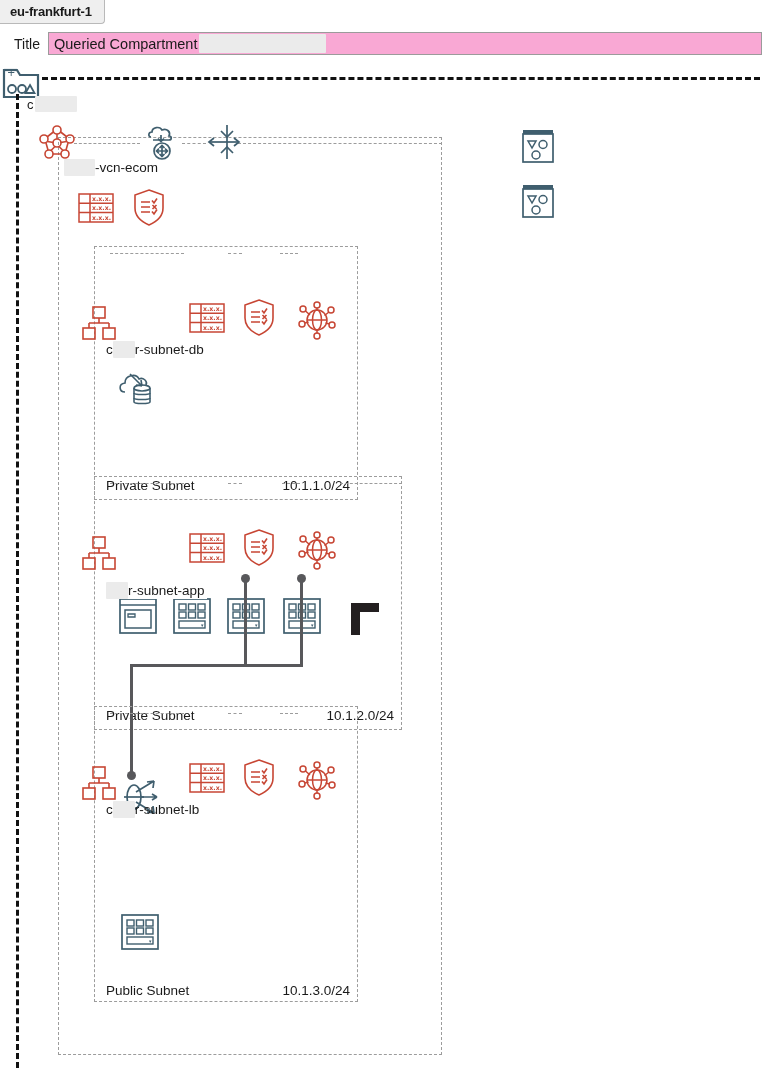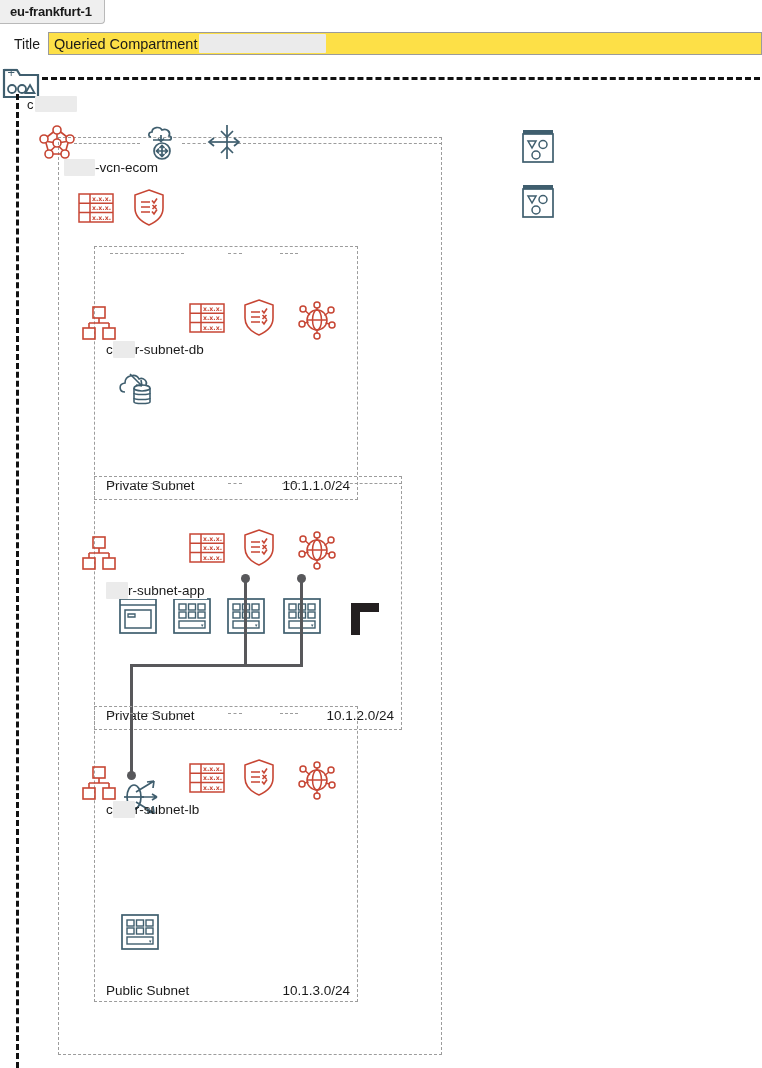--- a/index.html
+++ b/index.html
@@ -27,21 +27,21 @@
   #title-row {
     position:absolute; left:0; top:30px; width:762px; height:27px;
     display:flex; align-items:center;
   }
   #title-label {
     width:48px; text-align:right; font-size:14px; font-weight:normal;
     padding-right:8px;
   }
   #title-input {
     flex:1; height:23px;
-    border:1px solid #9b9b9b; background:#fde047;
+    border:1px solid #9b9b9b; background:#f9a8d4;
     display:flex; align-items:center;
     padding-left:5px; font-size:14.5px;
     position:relative;
   }
   .redact {
     background:#ebebeb; color:#e3e3e3;
     border-radius:1px;
     display:inline-block;
     font-size:13px;
     line-height:16px;

